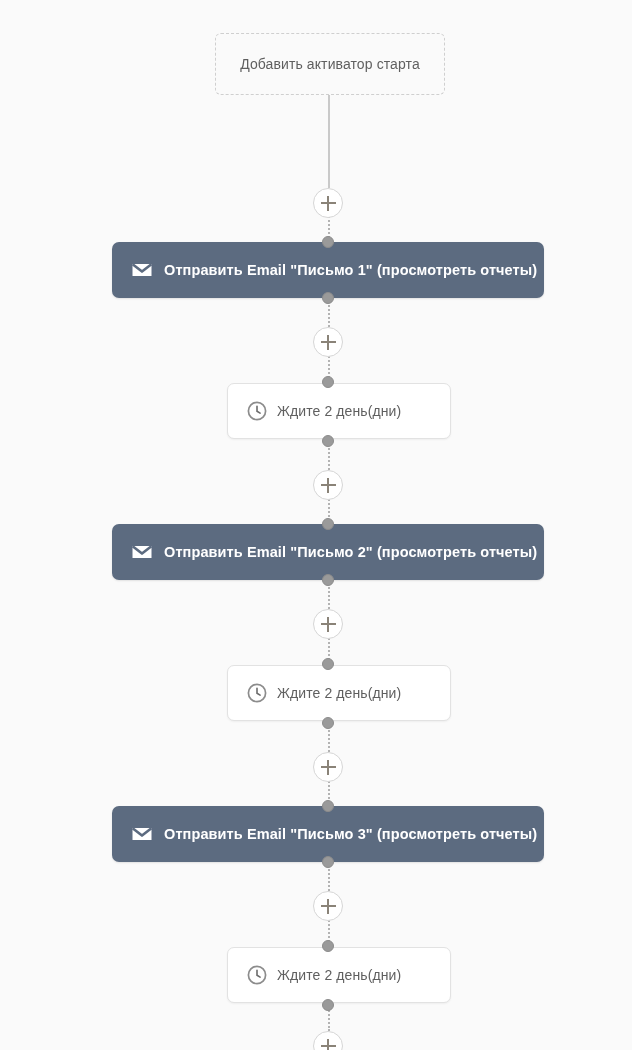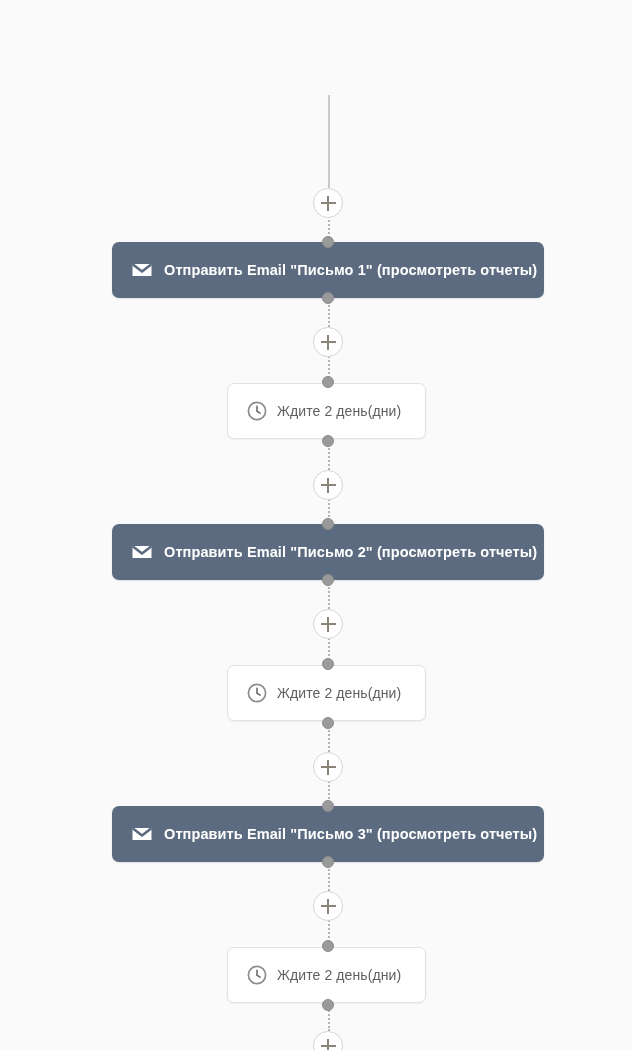--- a/index.html
+++ b/index.html
@@ -87,21 +87,21 @@
     font-weight: bold;
     color: #ffffff;
     white-space: nowrap;
     letter-spacing: 0.1px;
   }
 
   
   .wait-block {
     position: absolute;
     left: 227px;
-    width: 199px;
+    width: 224px;
     height: 56px;
     box-sizing: border-box;
     background: #ffffff;
     border: 1px solid #e2e2e2;
     border-radius: 7px;
     display: flex;
     align-items: center;
     padding-left: 18px;
     box-shadow: 0 1px 2px rgba(0,0,0,0.05);
     z-index: 2;
@@ -177,20 +177,23 @@
   <div class="spine dotted" style="top:439px; height:31px;"></div>
   <div class="spine dotted" style="top:499px; height:26px;"></div>
   <div class="spine dotted" style="top:579px; height:30px;"></div>
   <div class="spine dotted" style="top:638px; height:26px;"></div>
   <div class="spine dotted" style="top:721px; height:31px;"></div>
   <div class="spine dotted" style="top:781px; height:26px;"></div>
   <div class="spine dotted" style="top:861px; height:30px;"></div>
   <div class="spine dotted" style="top:920px; height:26px;"></div>
   <div class="spine dotted" style="top:1003px;height:28px;"></div>
 
+  <div class="start-block">
+    <span class="label">Добавить активатор старта</span>
+  </div>
 
   <div class="add-btn" style="top:188px;">
     <span class="plus-v"></span>
     <span class="plus-h"></span>
   </div>
 
   <div class="port-dot" style="top:236px;"></div>
   <div class="email-block" style="top:242px;">
     <span class="env-icon">
       <svg width="24" height="24" viewBox="0 0 24 24" aria-hidden="true">

